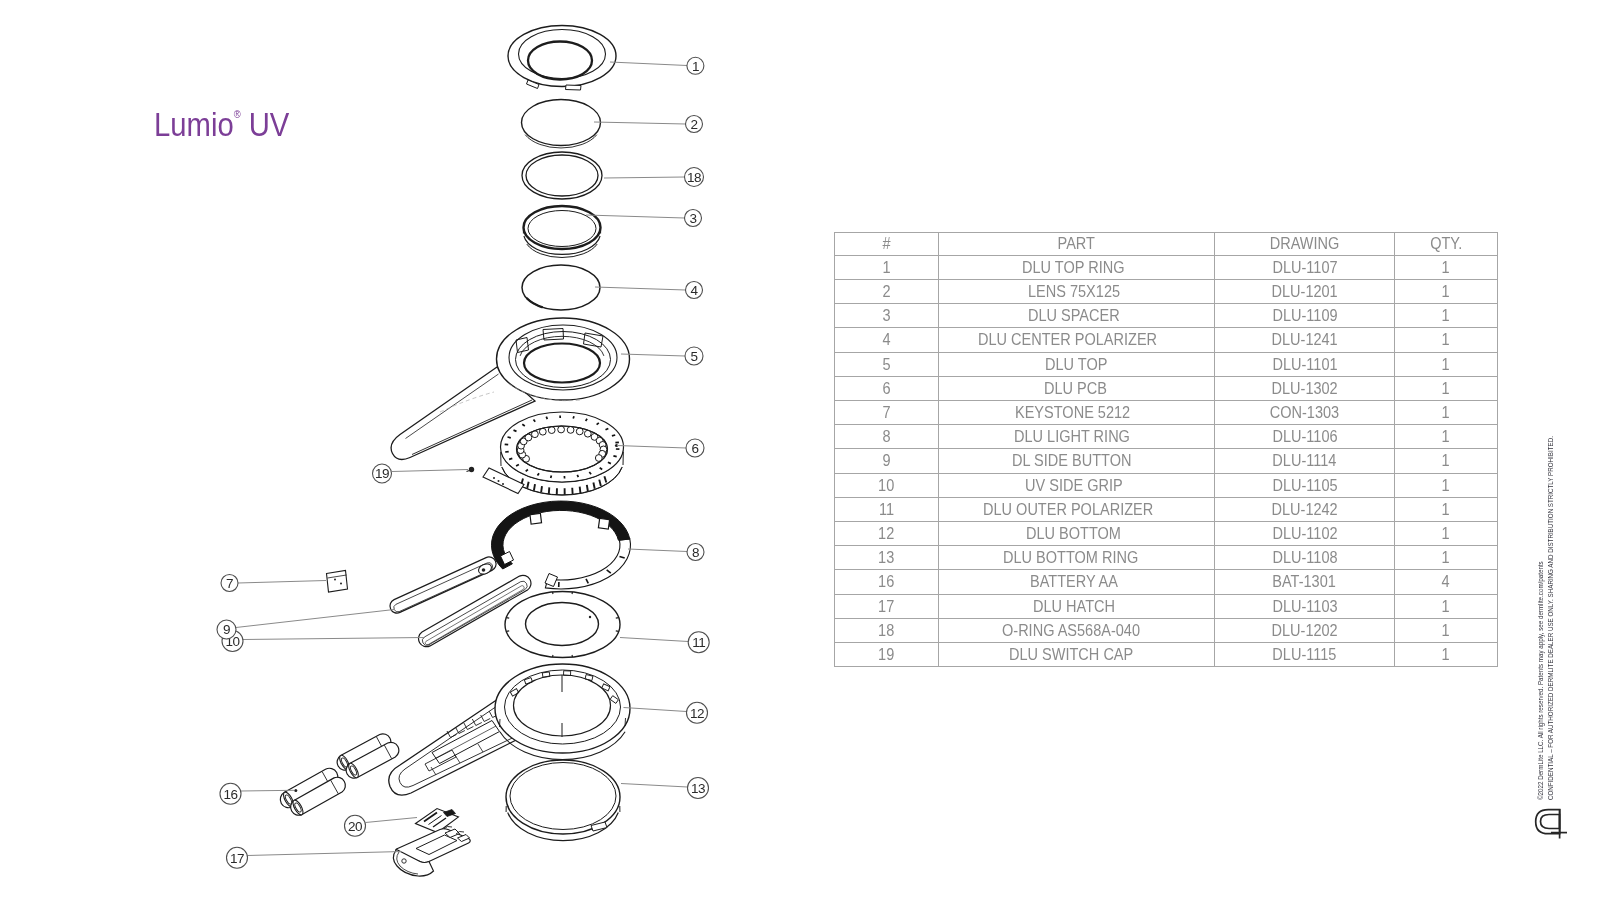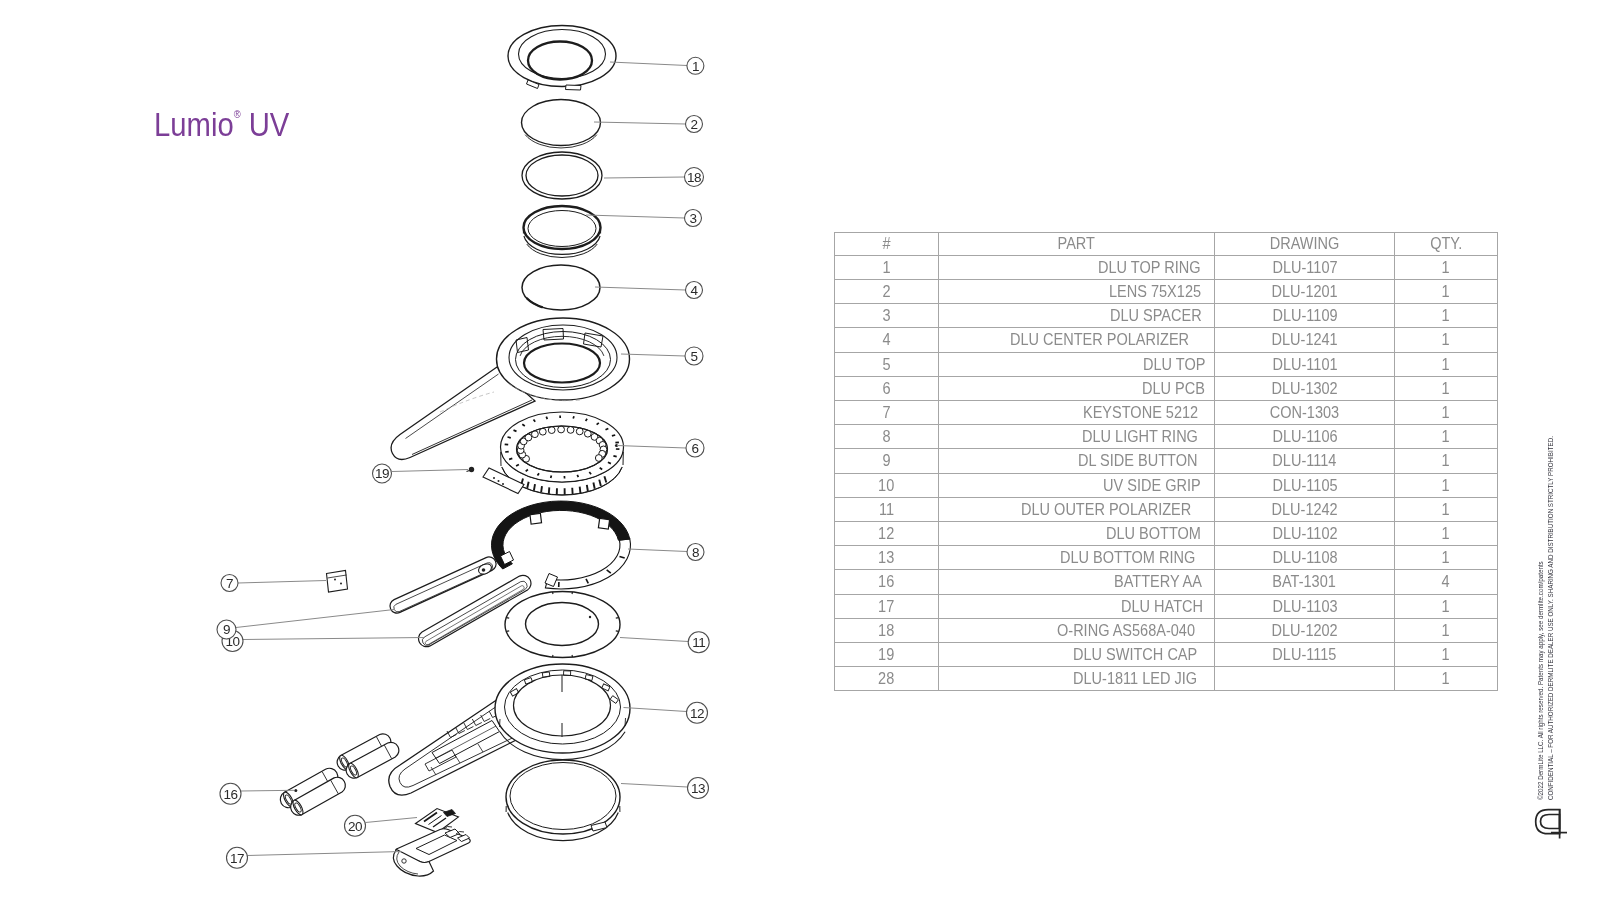--- a/index.html
+++ b/index.html
@@ -6,21 +6,21 @@
 #logo{position:absolute;left:154px;top:105px;color:#7c3e97;font-size:34px;letter-spacing:0px;transform:scaleX(0.86);transform-origin:0 0}
 #logo sup{font-size:11px;vertical-align:18px}
 #tablewrap{position:absolute;left:834px;top:232px}
 table{border-collapse:collapse;table-layout:fixed;width:663px;color:#8b8b8b;font-size:16.5px}
 th,td{border:1px solid #a6a6a6;font-weight:normal;padding:0;height:23.2px;line-height:23.2px;overflow:hidden;white-space:nowrap}
 th{height:21.8px;line-height:21.8px}
 th span,td span{display:inline-block;transform:scaleX(0.88)}
 td.l span{transform-origin:0 0}
 th span,td.c span{transform-origin:center center}
 td.c{text-align:center}
-td.l{text-align:right;padding-left:7px}
+td.l{text-align:center;padding-left:7px}
 th.q{}
 #vert{position:absolute;left:1536px;top:800px;transform:rotate(-90deg);transform-origin:0 0;font-size:7.5px;line-height:10px;color:#33333d;white-space:nowrap;letter-spacing:0px}
 #vert span{display:inline-block;transform:scaleX(0.83);transform-origin:0 0}
 </style></head><body>
 <svg width="1600" height="900" viewBox="0 0 1600 900" style="position:absolute;left:0;top:0">
     <ellipse cx="562" cy="56" rx="54" ry="30.5" fill="none" stroke="#1c1c1c" stroke-width="1.4"></ellipse>
 <ellipse cx="562" cy="54" rx="43.5" ry="24.5" fill="none" stroke="#1c1c1c" stroke-width="1.1"></ellipse>
 <ellipse cx="560" cy="60.5" rx="32" ry="19" fill="none" stroke="#1c1c1c" stroke-width="2.3"></ellipse>
 <path d="M 528 80 L 539 84.5 L 537.5 88.5 L 526.5 84 Z" fill="#fff" stroke="#1c1c1c" stroke-width="1"></path>
 <path d="M 566 85 L 581 85.5 L 580.5 90 L 565.5 89.5 Z" fill="#fff" stroke="#1c1c1c" stroke-width="1"></path>
@@ -381,26 +381,20 @@
           <td class="l"><span>O-RING AS568A-040</span></td>
           <td class="c"><span>DLU-1202</span></td>
           <td class="c"><span>1</span></td>
         </tr>
         <tr>
           <td class="c"><span>19</span></td>
           <td class="l"><span>DLU SWITCH CAP</span></td>
           <td class="c"><span>DLU-1115</span></td>
           <td class="c"><span>1</span></td>
         </tr>
-        <tr>
-          <td class="c"><span>28</span></td>
-          <td class="l"><span>DLU-1811 LED JIG</span></td>
-          <td class="c"><span></span></td>
-          <td class="c"><span>1</span></td>
-        </tr>
       </tbody>
     </table>
   </div>
 <div id="vert"><span>©2022 DermLite LLC. All rights reserved. Patents may apply, see dermlite.com/patents<br>CONFIDENTIAL – FOR AUTHORIZED DERMLITE DEALER USE ONLY. SHARING AND DISTRIBUTION STRICTLY PROHIBITED.</span></div>
 <svg width="44" height="44" viewBox="0 0 44 44" style="position:absolute;left:1530px;top:803px">
 <g fill="none" stroke="#262626" stroke-width="1.7">
 <path d="M 29.5 6.5 L 18 6.5 Q 5.5 6.5 5.5 18.5 Q 5.5 30.5 18 30.5 L 29.5 30.5 Z" transform="translate(0.2,0.2)"></path>
 <path d="M 29.5 11.5 L 19 11.5 Q 10.5 11.5 10.5 18.5 Q 10.5 25.5 19 25.5 L 29.5 25.5 Z"></path>
 <line x1="29.6" y1="6" x2="29.6" y2="35.5"></line>
 <line x1="21" y1="29.6" x2="37" y2="29.6"></line>

